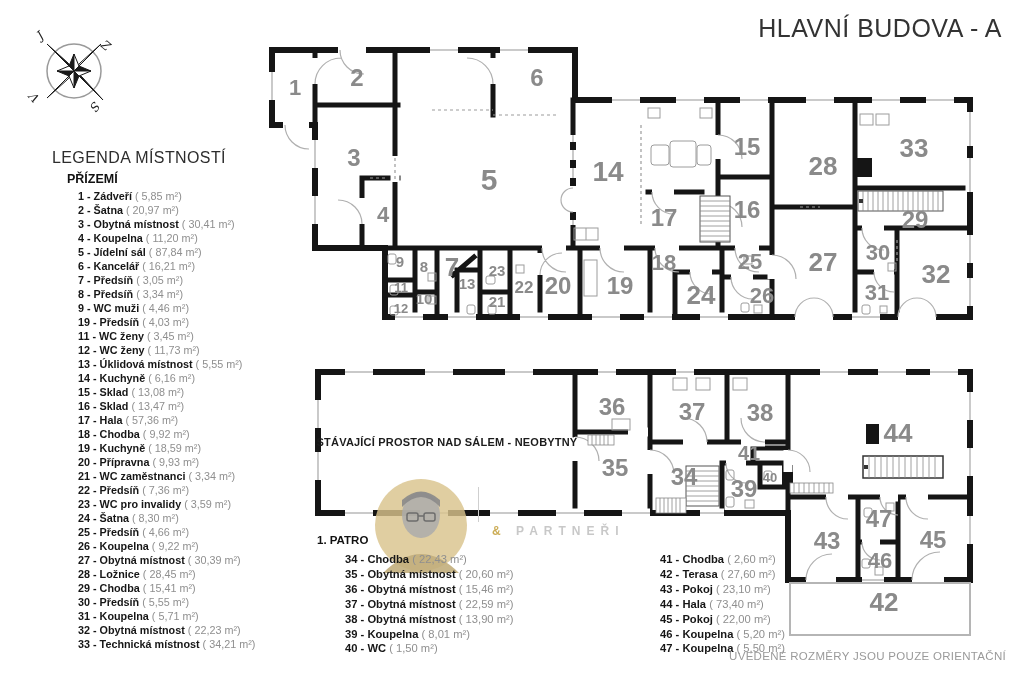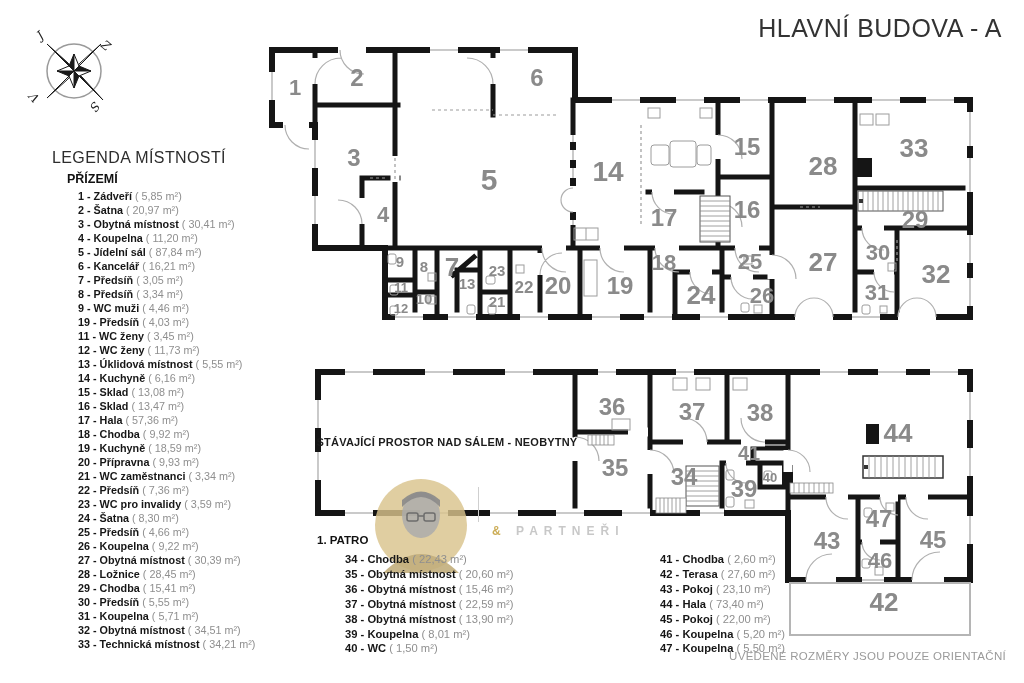--- a/index.html
+++ b/index.html
@@ -104,21 +104,21 @@
         <li><b>22 - Předsíň</b><span class="area"> ( 7,36 m²)</span></li>
         <li><b>23 - WC pro invalidy</b><span class="area"> ( 3,59 m²)</span></li>
         <li><b>24 - Šatna</b><span class="area"> ( 8,30 m²)</span></li>
         <li><b>25 - Předsíň</b><span class="area"> ( 4,66 m²)</span></li>
         <li><b>26 - Koupelna</b><span class="area"> ( 9,22 m²)</span></li>
         <li><b>27 - Obytná místnost</b><span class="area"> ( 30,39 m²)</span></li>
         <li><b>28 - Ložnice</b><span class="area"> ( 28,45 m²)</span></li>
         <li><b>29 - Chodba</b><span class="area"> ( 15,41 m²)</span></li>
         <li><b>30 - Předsíň</b><span class="area"> ( 5,55 m²)</span></li>
         <li><b>31 - Koupelna</b><span class="area"> ( 5,71 m²)</span></li>
-        <li><b>32 - Obytná místnost</b><span class="area"> ( 34,51 m²)</span></li>
+        <li><b>32 - Obytná místnost</b><span class="area"> ( 22,23 m²)</span></li>
         <li><b>33 - Technická místnost</b><span class="area"> ( 34,21 m²)</span></li>
       </ul>
   </div>
 
   <svg width="1024" height="683" viewBox="0 0 1024 683">
 
     <g>
       <path fill="none" stroke="#151515" stroke-width="6" stroke-linecap="square" d="M272,50 L575,50 L575,100 L970,100 L970,317 L385,317 L385,248 L315,248 L315,125 L272,125 Z"></path>
       <path fill="none" stroke="#151515" stroke-width="5" stroke-linecap="square" d="
         M315,50 V248 M395,50 V248 M315,105 H398 M362,178 H398 M362,178 V248 M493,50 V115

